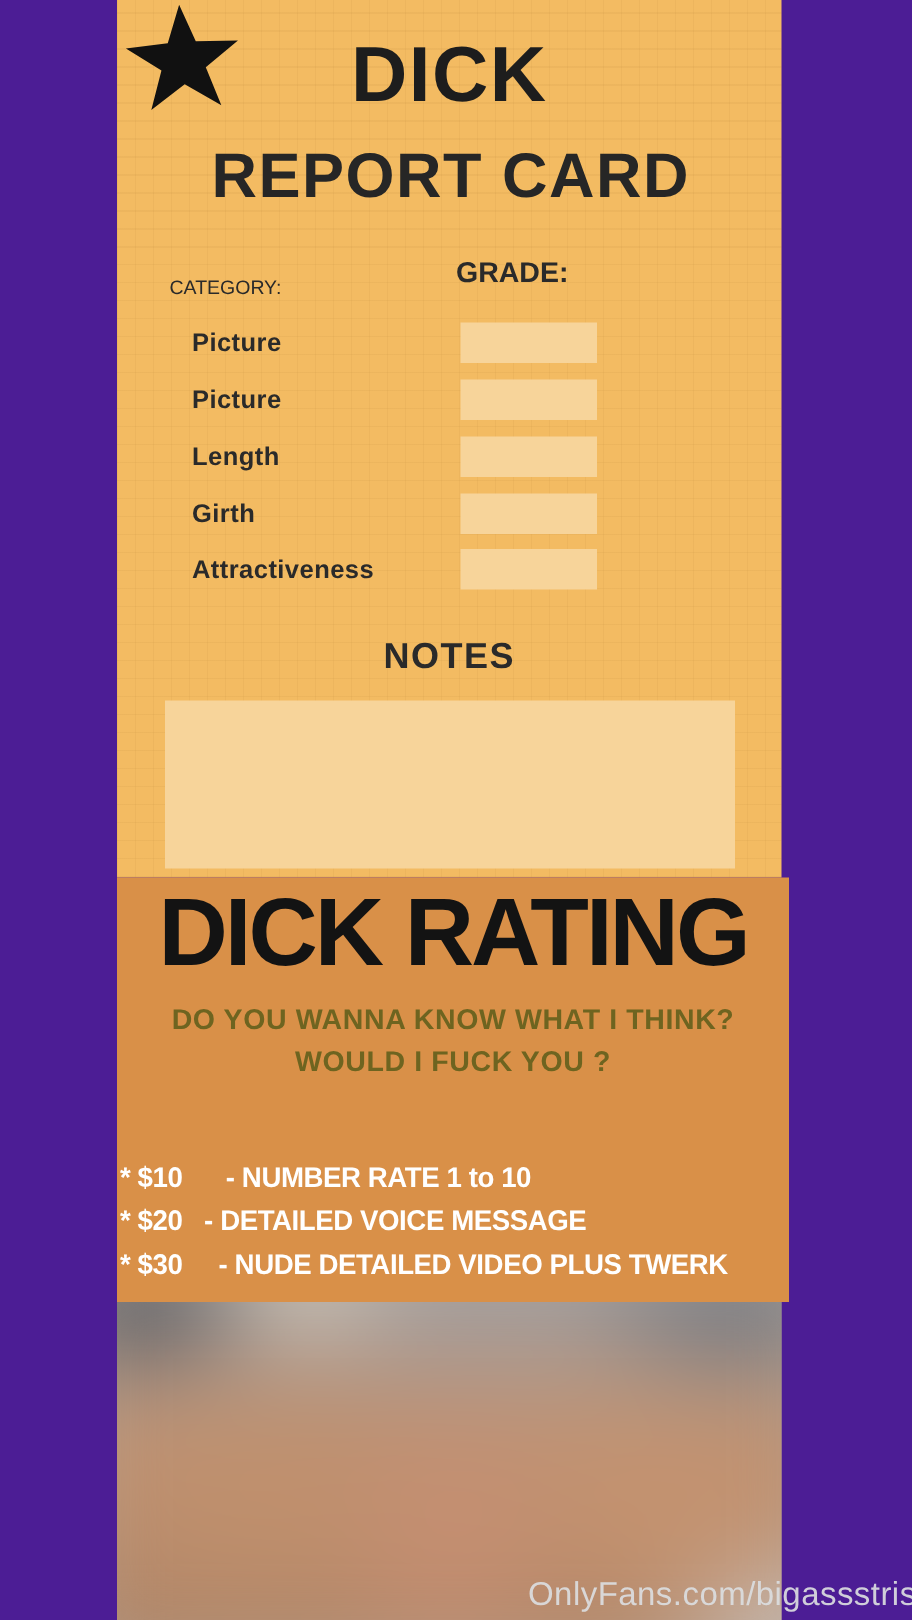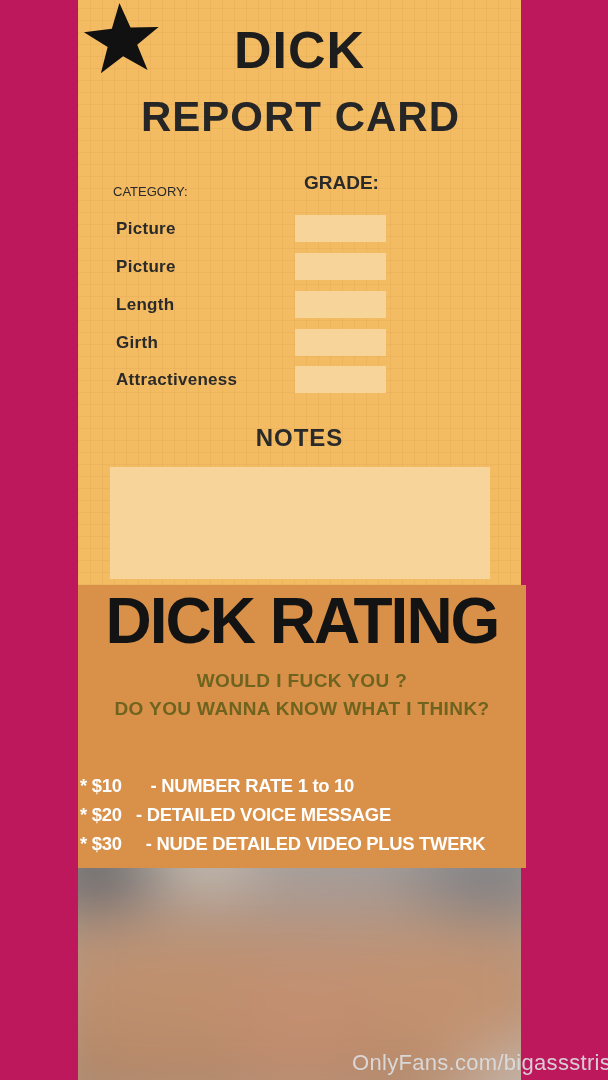--- a/index.html
+++ b/index.html
@@ -1,17 +1,17 @@
 <!DOCTYPE html>
 <html><head>
 <meta charset="utf-8">
 <style>
   html,body{margin:0;padding:0;background:#ffffff;}
   .page{
-    position:relative;width:608px;height:1080px;background:#be185d;
+    position:relative;width:608px;height:1080px;background:#4c1d95;
     font-family:"Liberation Sans", sans-serif;overflow:hidden;
   }
   
   .card{
     position:absolute;left:78px;top:0;width:443px;height:585px;
     background:
       repeating-linear-gradient(0deg, rgba(120,70,10,0.05) 0 1px, transparent 1px 12px),
       repeating-linear-gradient(90deg, rgba(120,70,10,0.05) 0 1px, transparent 1px 12px),
       #f3bb62;
   }
@@ -23,21 +23,21 @@
   .card-title1{
     position:absolute;left:0;top:20px;width:100%;text-align:center;
     font-size:52px;font-weight:800;color:#1d1d1d;letter-spacing:1px;margin:0;
   }
   .card-title2{
     position:absolute;left:0;top:92px;width:100%;text-align:center;
     font-size:42px;font-weight:800;color:#262626;letter-spacing:1px;margin:1px;
   }
   .hdr-category{position:absolute;left:35px;top:184px;font-size:13px;font-weight:400;color:#2a2a2a;}
   .hdr-grade{position:absolute;left:226px;top:172px;font-size:19px;font-weight:800;color:#2a2a2a;}
-  .row{position:absolute;left:4px;width:100%;height:28px;padding-left:21px;}
+  .row{position:absolute;left:16px;width:100%;height:28px;padding-left:21px;}
   .row-label{position:absolute;left:34px;top:0;line-height:28px;font-size:17px;font-weight:800;color:#2a2a2a;letter-spacing:0.3px;}
   .grade-box{position:absolute;left:213px;top:0;width:91px;height:27px;background:#f7d49a;}
   .row0{top:215px}.row1{top:253px}.row2{top:291px}.row3{top:329px}.row4{top:366px}
   .notes-label{position:absolute;left:0;top:424px;width:100%;text-align:center;font-size:24px;font-weight:800;color:#2a2a2a;letter-spacing:1px;}
   .notes-box{position:absolute;left:32px;top:467px;width:380px;height:112px;background:#f7d49a;}
   
   .band{
     position:absolute;left:78px;top:585px;width:448px;height:283px;background:#d99048;
   }
   .band-title{
@@ -107,22 +107,22 @@
       <span class="grade-box"></span>
     </div>
 
     <div class="notes-label">NOTES</div>
     <div class="notes-box"></div>
   </section>
 
   <section class="band">
     <h1 class="band-title">DICK RATING</h1>
     <div class="taglines">
+      <div class="tagline">DO YOU WANNA KNOW WHAT I THINK?</div>
       <div class="tagline">WOULD I FUCK YOU ?</div>
-      <div class="tagline">DO YOU WANNA KNOW WHAT I THINK?</div>
     </div>
     <div class="prices">
       <div class="price-line">* $10      - NUMBER RATE 1 to 10</div>
       <div class="price-line">* $20   - DETAILED VOICE MESSAGE</div>
       <div class="price-line">* $30     - NUDE DETAILED VIDEO PLUS TWERK</div>
     </div>
   </section>
 
   <section class="photo">
     <div class="photo-blur"></div>

